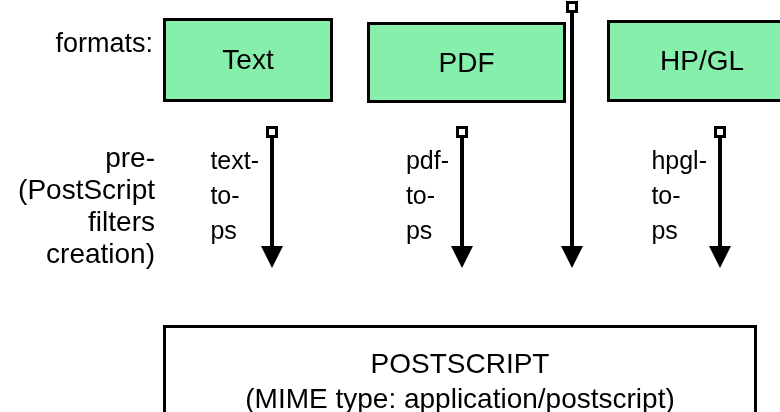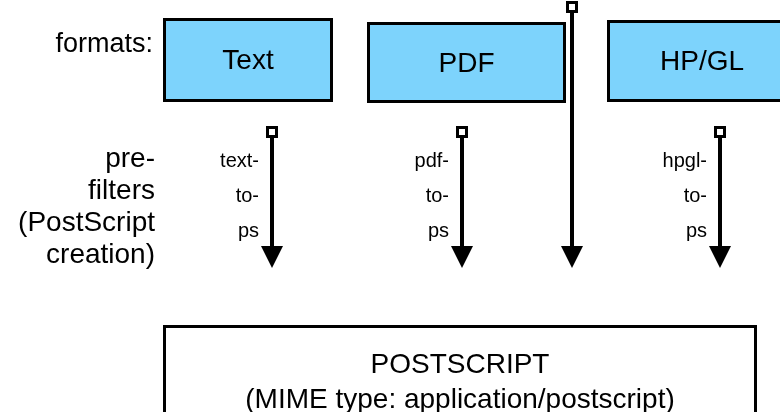--- a/index.html
+++ b/index.html
@@ -20,30 +20,30 @@
     line-height: 30px;
     white-space: nowrap;
   }
   .side-label.italic {
     font-size: 28px;
     line-height: 32px;
   }
   .fbox {
     position: absolute;
     border: 3px solid #000000;
-    background: #7dd3fc;
+    background: #86efac;
     display: flex;
     align-items: center;
     justify-content: center;
     font-size: 28px;
   }
   .filter-label {
     position: absolute;
-    text-align: right;
-    font-size: 20px;
+    text-align: left;
+    font-size: 25px;
     line-height: 35px;
     white-space: nowrap;
   }
   .arrow {
     position: absolute;
     width: 22px;
     display: flex;
     flex-direction: column;
     align-items: center;
   }
@@ -101,22 +101,22 @@
 <body>
 
 <div class="canvas">
 
   <div class="side-label" id="lbl-input">
     <div>formats:</div>
   </div>
 
   <div class="side-label italic" id="lbl-pre">
     <div>pre-</div>
+    <div>(PostScript</div>
     <div>filters</div>
-    <div>(PostScript</div>
     <div>creation)</div>
   </div>
 
   <div class="fbox" id="box-text">
     <span>Text</span>
   </div>
   <div class="fbox" id="box-pdf">
     <span>PDF</span>
   </div>
   <div class="fbox" id="box-hpgl">

